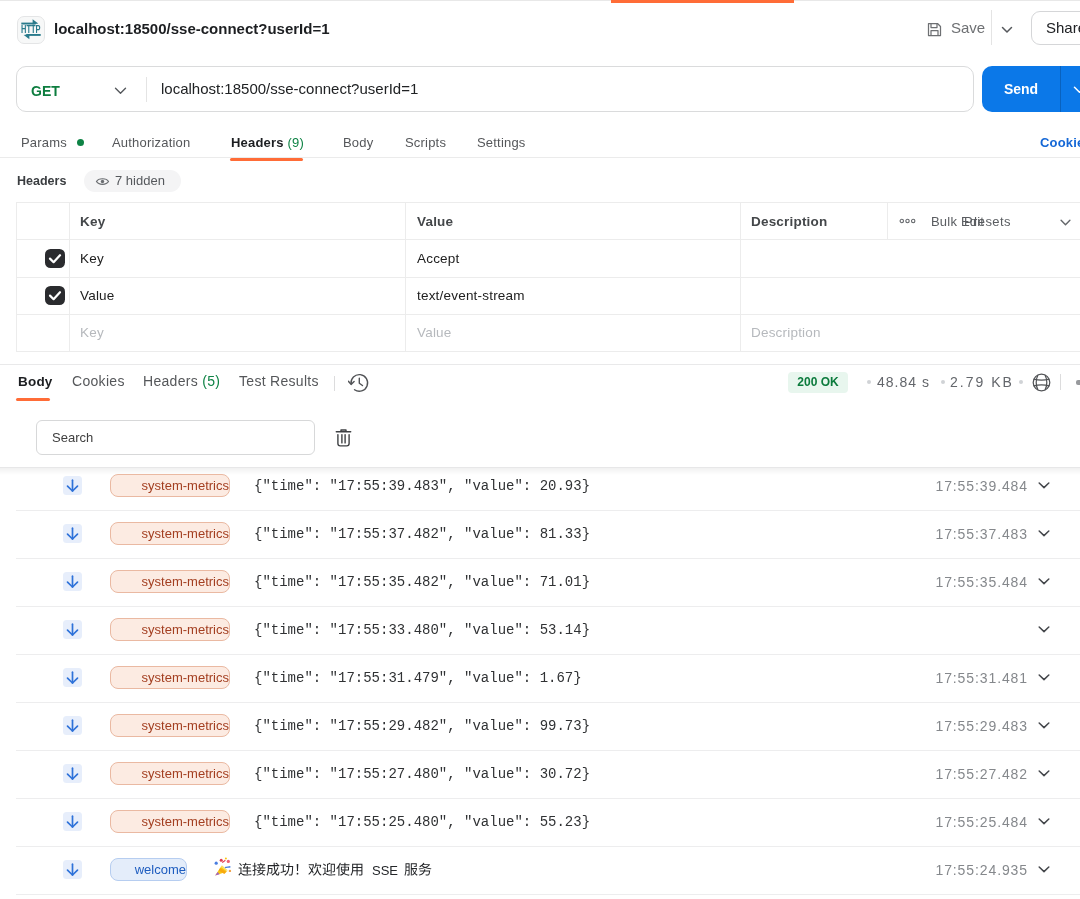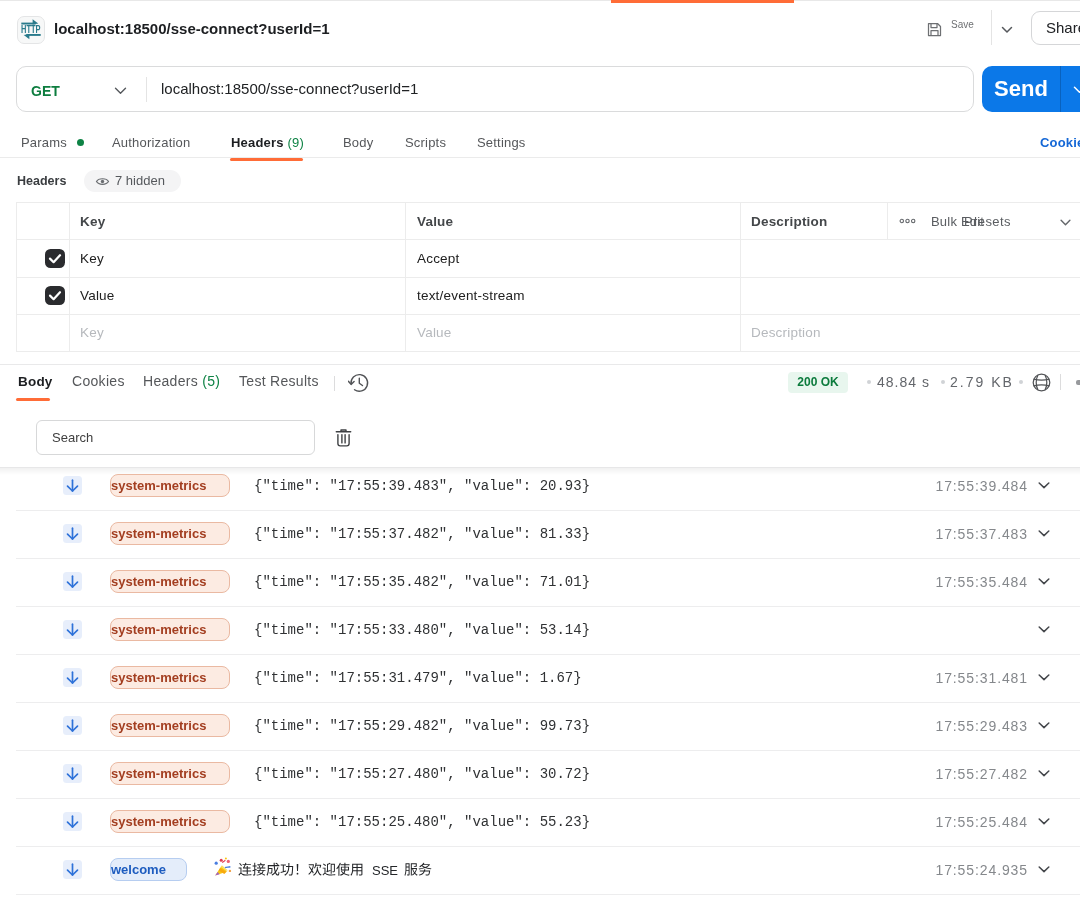--- a/index.html
+++ b/index.html
@@ -9,21 +9,21 @@
 .tab{position:absolute;top:133px;height:19px;line-height:19px;font-size:13px;letter-spacing:0.2px;color:#55575a;white-space:nowrap}
 .tab b{color:#1c1e21;font-weight:600}
 .grn{color:#0e8345}
 .rtab{position:absolute;top:371.5px;height:19px;line-height:19px;font-size:14px;letter-spacing:0.3px;color:#55575a;white-space:nowrap}
 .cell{position:absolute;height:37px;line-height:37px;font-size:13.5px;letter-spacing:0.2px;color:#212121;white-space:nowrap}
 .ph{color:#b6b9bd}
 .meta{position:absolute;top:372px;height:20px;line-height:20px;font-size:14px;letter-spacing:1px;color:#63666b;white-space:nowrap}
 .dot{position:absolute;width:4px;height:4px;border-radius:2px;background:#d0d3d6}
 .rowline{position:absolute;left:16px;width:1064px;height:1px;background:#ededee}
 .arrbox{position:absolute;left:63px;width:19px;height:19px;border-radius:3.5px;background:#e7eefb;text-align:center}
-.pill{position:absolute;height:23px;line-height:21px;border-radius:8px;font-size:13px;font-weight:700;text-align:left}
+.pill{position:absolute;height:23px;line-height:21px;border-radius:8px;font-size:13px;font-weight:400;text-align:right}
 .pill.sm{left:110px;width:120px;background:#fcebe2;border:1px solid #eab9a2;color:#a33e20}
 .pill.wl{left:110px;width:77px;background:#e4edfa;border:1px solid #b6cdf0;color:#1d5cbf}
 .json{position:absolute;left:254px;height:48px;line-height:48px;font-family:"Liberation Mono",monospace;font-size:14px;color:#303234;white-space:pre}
 .ts{position:absolute;left:918px;width:110px;height:48px;line-height:48px;font-size:14px;letter-spacing:0.9px;color:#85888c;text-align:right}
 </style></head>
 <body>
 <div id="page">
 <div class="hline" style="left:0;top:0;width:1080px;background:#e8e8e8"></div>
     <div class="abs" style="left:611px;top:0;width:183px;height:3px;background:#ff6c37"></div>
     <svg class="abs" style="left:17px;top:16px" width="28" height="28" viewBox="0 0 28 28">
@@ -35,36 +35,36 @@
 <path d="M12.4 23.3 L6.7 19 L12.4 18 Z"></path>
 </g>
 <text x="13.8" y="16.6" font-family="Liberation Sans,sans-serif" font-size="10.2" font-weight="700" fill="#2a7b8c" text-anchor="middle" textLength="19.5" lengthAdjust="spacingAndGlyphs">HTTP</text>
 </svg>
     <div class="abs" style="left:54px;top:20px;font-size:15px;font-weight:700;color:#1c1e21">localhost:18500/sse-connect?userId=1</div>
     <svg class="abs" style="left:926px;top:21px" width="17" height="17" viewBox="0 0 17 17" fill="none" stroke="#6e7073" stroke-width="1.25" stroke-linejoin="round">
 <path d="M2.5 2.5 H11.5 L14.5 5.5 V14.5 H2.5 Z"></path>
 <path d="M5 2.7 V6.6 H11 V2.7"></path>
 <path d="M5 14.3 V9.6 H12 V14.3"></path>
 </svg>
-    <div class="abs" style="left:951px;top:19px;font-size:10px;color:#6e7073">Save</div>
+    <div class="abs" style="left:951px;top:19px;font-size:15px;color:#6e7073">Save</div>
     <div class="vline" style="left:991px;top:10px;height:35px;background:#e4e4e4"></div>
     <svg class="abs" style="left:1001px;top:26px" width="12" height="8" viewBox="0 0 12 8" fill="none" stroke="#55585c" stroke-width="1.5" stroke-linecap="round" stroke-linejoin="round">
       <path d="M1.5 1.5 L6 6 L10.5 1.5"></path>
     </svg>
     <div class="abs" style="left:1031px;top:11px;width:72px;height:34px;border:1px solid #d5d6d8;border-radius:9px"></div>
     <div class="abs" style="left:1046px;top:19px;font-size:15px;color:#202225">Share</div>
     <div class="abs" style="left:16px;top:66px;width:958px;height:46px;border:1px solid #dadbdc;border-radius:10px"></div>
     <div class="abs" style="left:31px;top:68px;height:46px;line-height:46px;font-size:14px;font-weight:700;color:#0d7d3f">GET</div>
     <svg class="abs" style="left:114px;top:87px" width="13" height="8" viewBox="0 0 13 8" fill="none" stroke="#55585c" stroke-width="1.4" stroke-linecap="round" stroke-linejoin="round">
       <path d="M1.5 1.2 L6.5 6.2 L11.5 1.2"></path>
     </svg>
     <div class="vline" style="left:146px;top:77px;height:25px;background:#e4e4e4"></div>
     <div class="abs" style="left:161px;top:66px;height:46px;line-height:46px;font-size:15px;color:#202224">localhost:18500/sse-connect?userId=1</div>
     <div class="abs" style="left:982px;top:66px;width:120px;height:46px;background:#0b78e8;border-radius:10px">
-<div class="abs" style="left:0;top:0;width:78px;height:46px;line-height:46px;text-align:center;color:#fff;font-size:22px;font-weight:700">Send</div>
+<div class="abs" style="left:0;top:0;width:78px;height:46px;line-height:46px;text-align:center;color:#fff;font-size:14px;font-weight:700">Send</div>
 <div class="abs" style="left:78px;top:0;width:1px;height:46px;background:rgba(0,0,0,0.18)"></div>
 <svg class="abs" style="left:91px;top:20px" width="13" height="8" viewBox="0 0 13 8" fill="none" stroke="#fff" stroke-width="1.5" stroke-linecap="round" stroke-linejoin="round">
         <path d="M1.5 1.2 L6.5 6.2 L11.5 1.2"></path>
       </svg>
 </div>
     <div class="tab" style="left:21px">Params</div>
     <div class="abs" style="left:77px;top:139px;width:7px;height:7px;border-radius:4px;background:#0e8345"></div>
     <div class="tab" style="left:112px">Authorization</div>
     <div class="tab" style="left:231px"><b>Headers</b> <span class="grn">(9)</span></div>
     <div class="tab" style="left:343px">Body</div>

